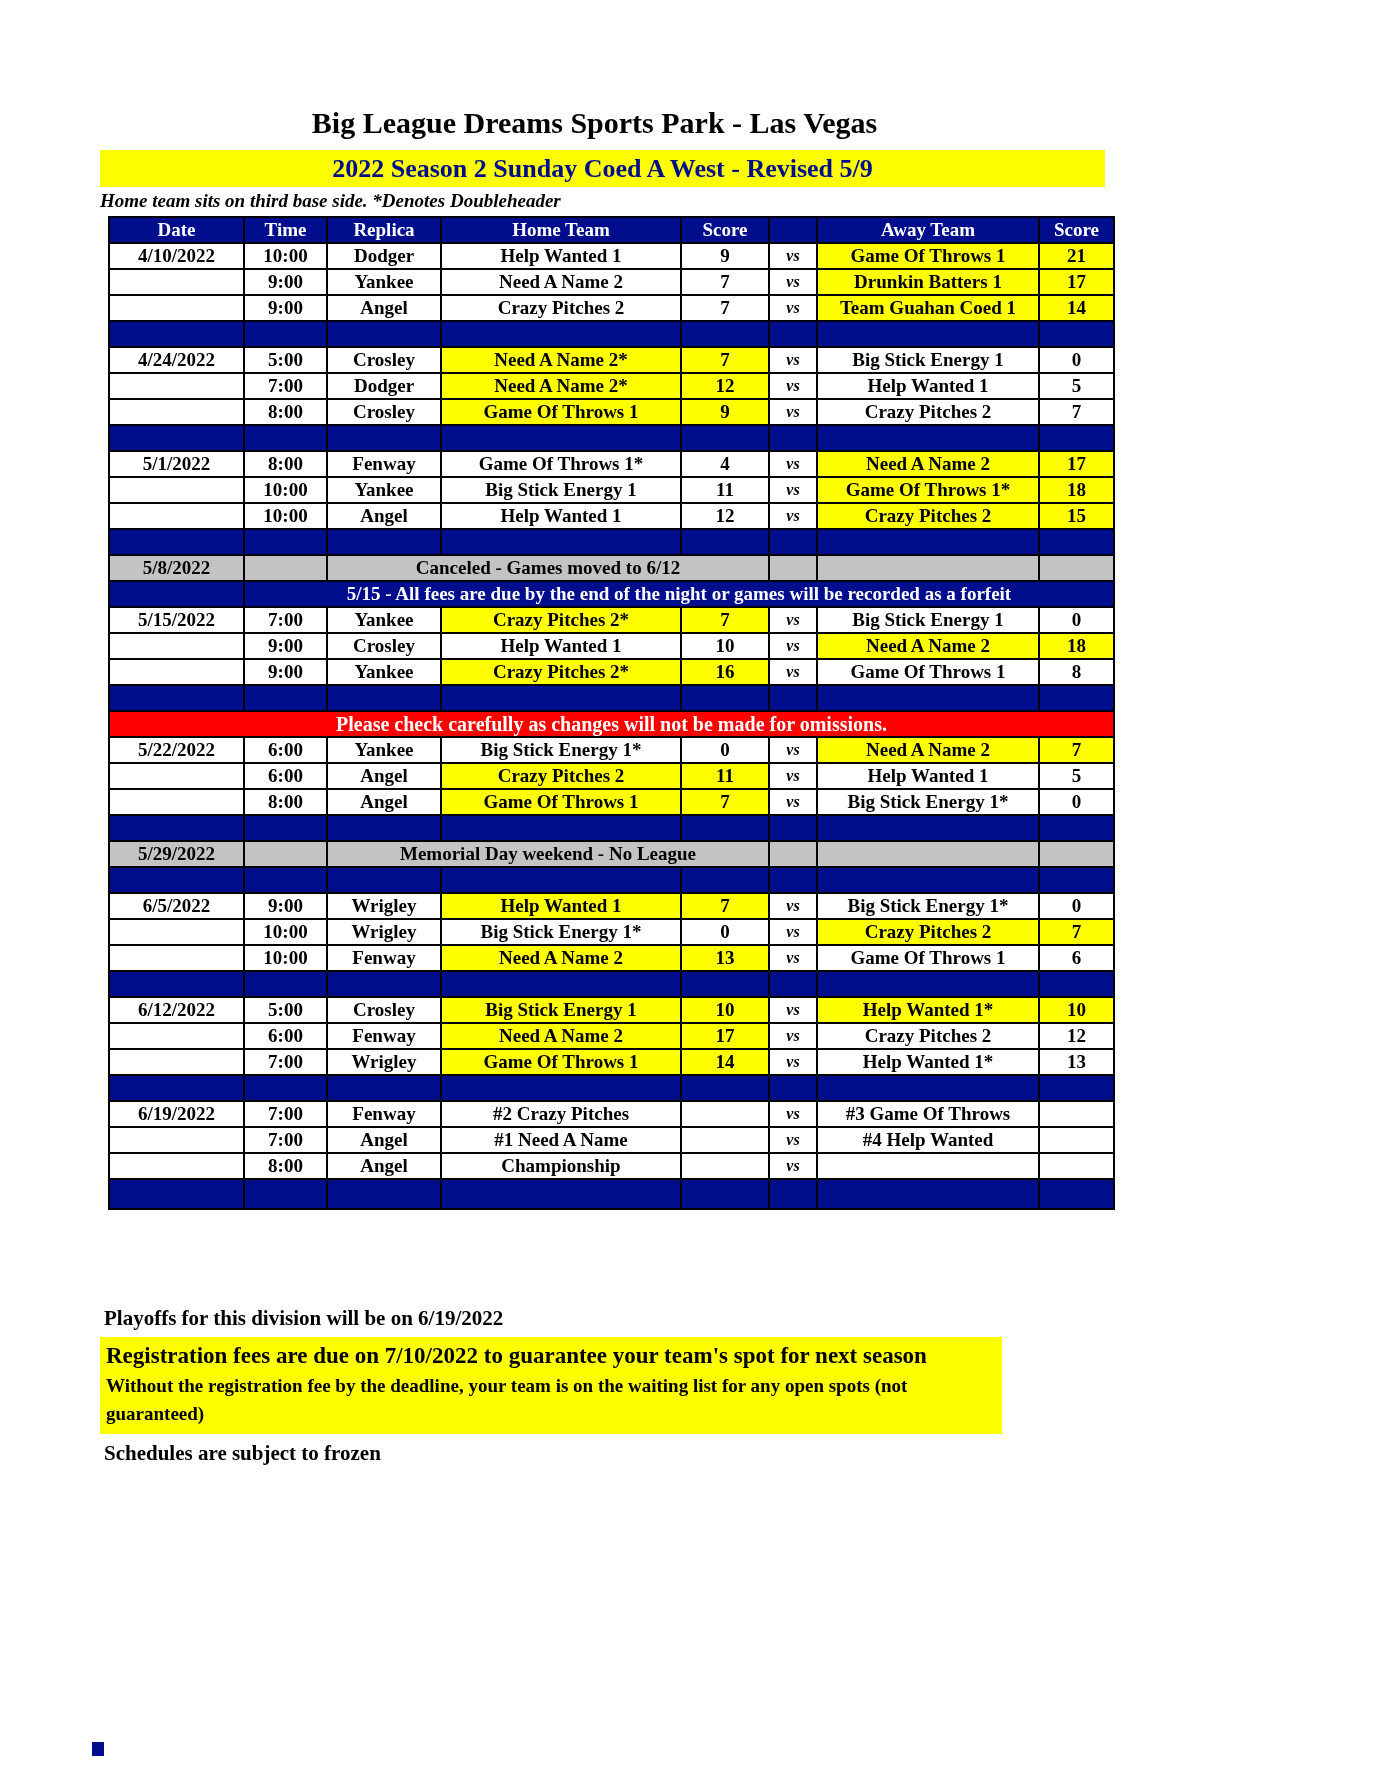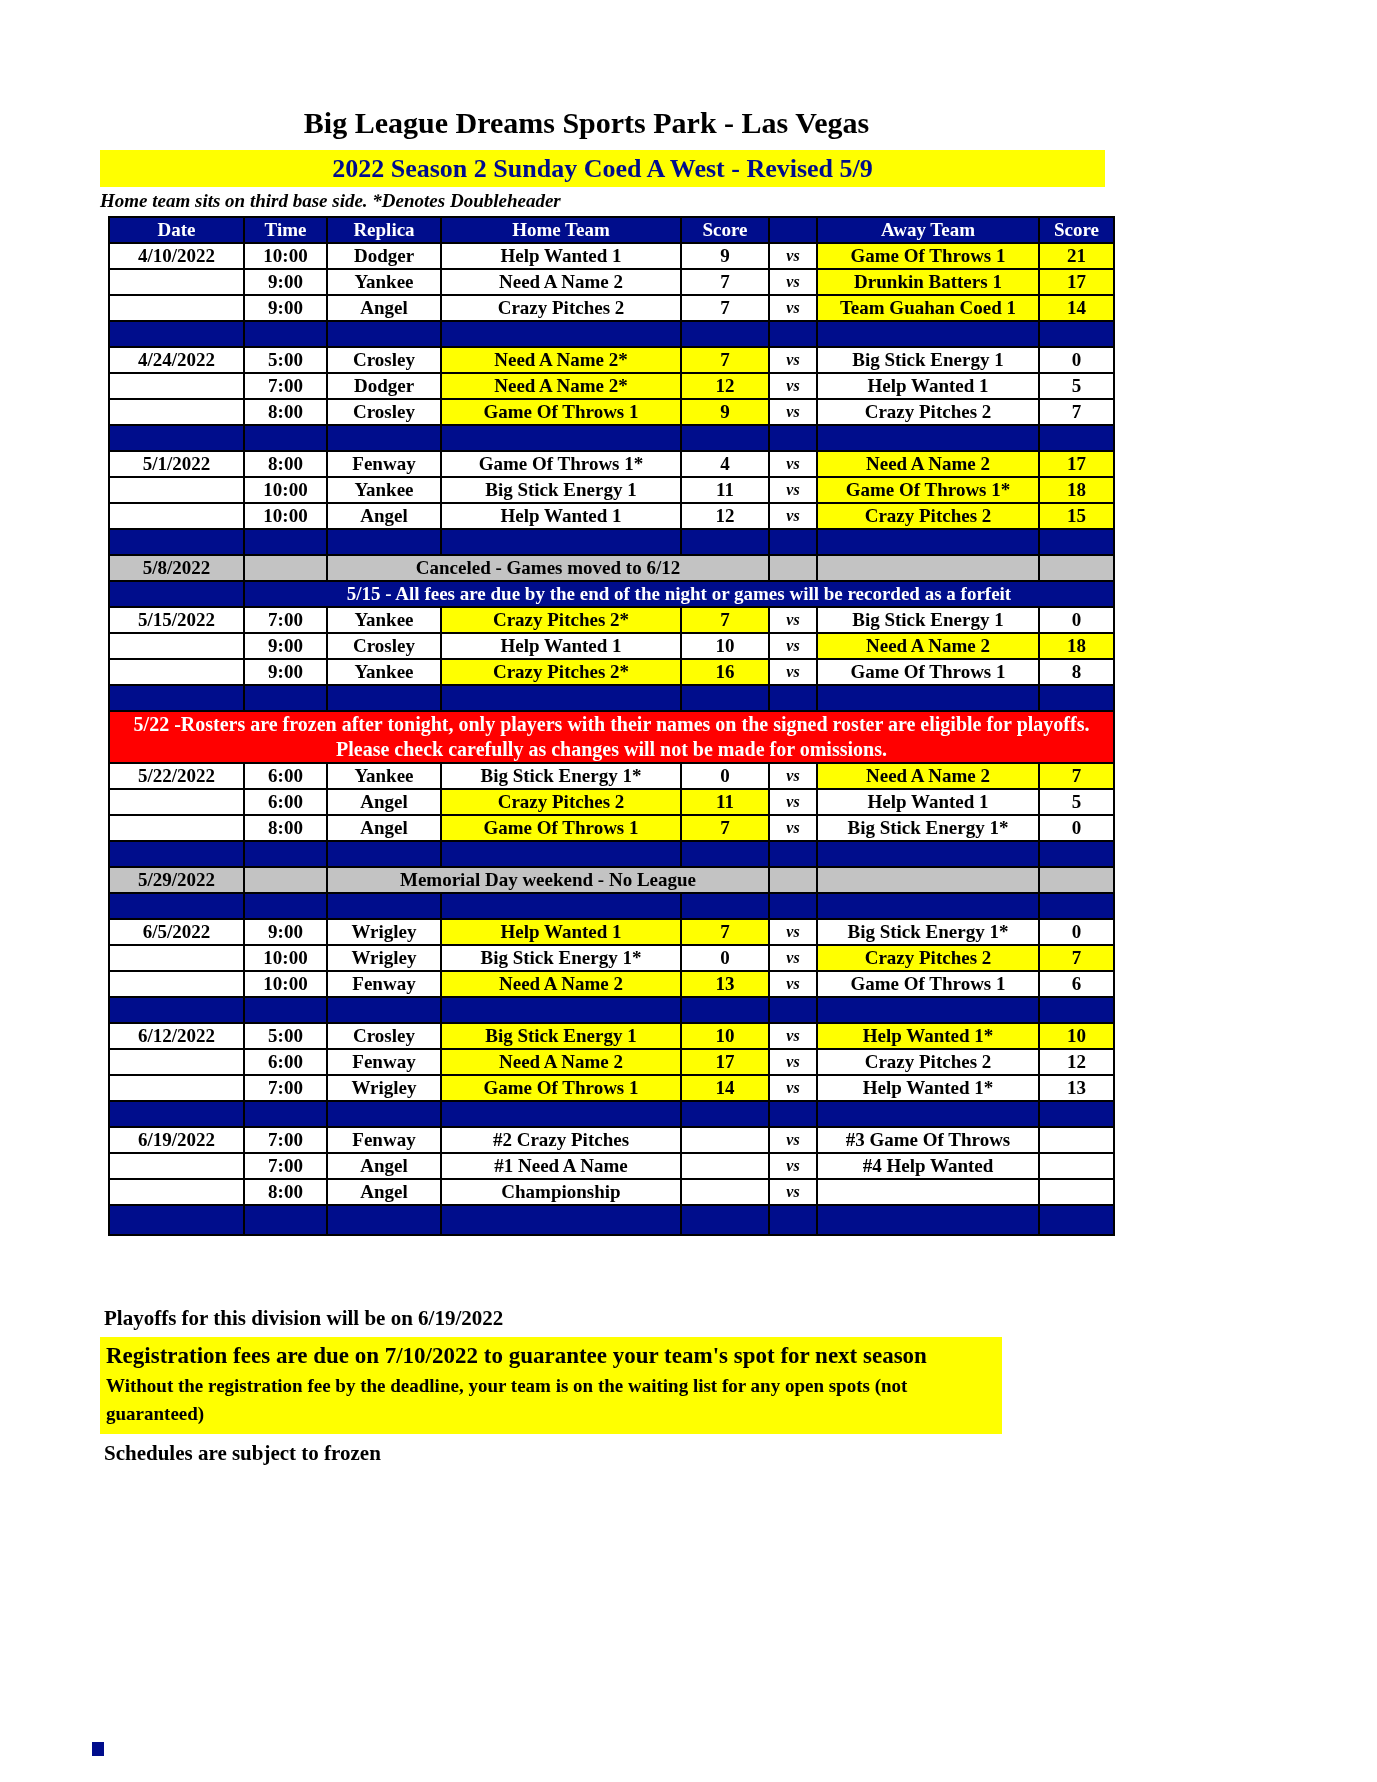--- a/index.html
+++ b/index.html
@@ -10,21 +10,21 @@
   }
   *{box-sizing:border-box;}
   html,body{margin:0;padding:0;background:#ffffff;}
   body{
     width:1377px;height:1782px;position:relative;
     font-family:"Liberation Serif","DejaVu Serif",serif;
     font-weight:bold;color:#000;
   }
   .page{position:absolute;inset:0;width:1377px;height:1782px;background:#fff;}
   .title{
-    position:absolute;top:106px;left:84px;width:1005px;
+    position:absolute;top:106px;left:92px;width:1005px;
     text-align:center;font-size:30px;letter-spacing:0px;
   }
   .subtitle-bar{
     position:absolute;top:150px;left:100px;width:1005px;height:37px;
     background:var(--yellow);display:flex;align-items:center;justify-content:center;
   }
   .subtitle-bar span{color:var(--navy);font-size:26px;}
   .note{
     position:absolute;top:190px;left:100px;width:1005px;
     text-align:left;font-size:19px;font-style:italic;
@@ -259,23 +259,20 @@
           <td class="sep"></td>
           <td class="sep"></td>
           <td class="sep"></td>
           <td class="sep"></td>
           <td class="sep"></td>
           <td class="sep"></td>
           <td class="sep"></td>
           <td class="sep"></td>
         </tr>
         <tr>
-          <td class="red first" colspan="8">5/22 -Rosters are frozen after tonight, only players with their names on the signed roster are eligible for playoffs.</td>
-        </tr>
-        <tr>
           <td class="red last" colspan="8">Please check carefully as changes will not be made for omissions.</td>
         </tr>
         <tr>
           <td class="c-date">5/22/2022</td>
           <td class="c-time">6:00</td>
           <td class="c-replica">Yankee</td>
           <td class="c-home">Big Stick Energy 1*</td>
           <td class="c-score">0</td>
           <td class="c-vs">vs</td>
           <td class="c-away win">Need A Name 2</td>

